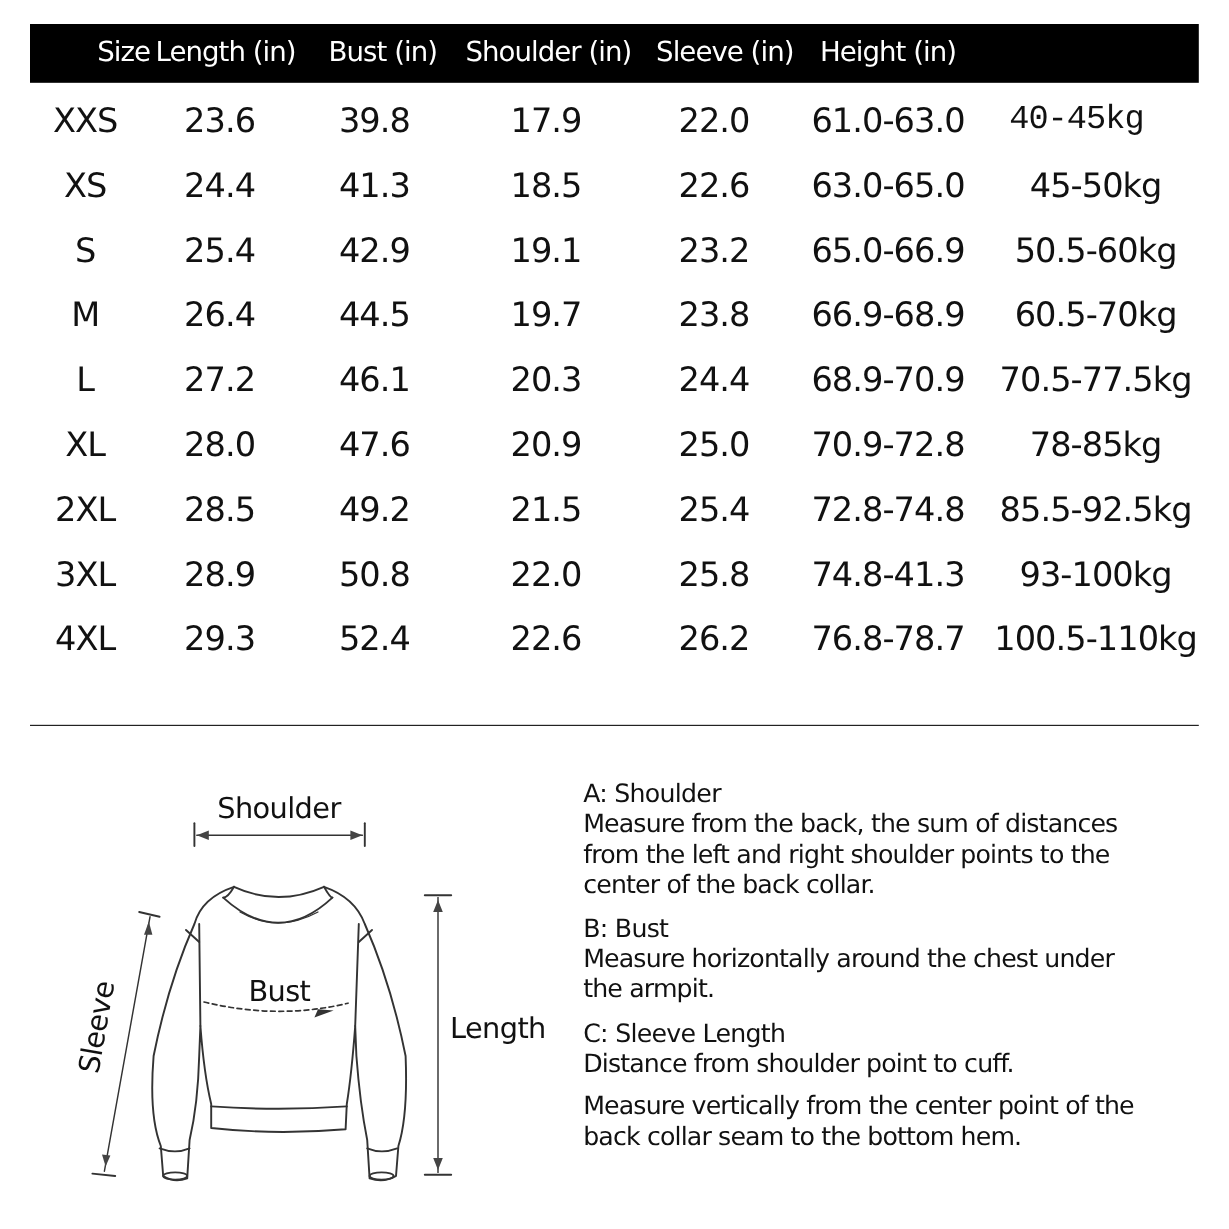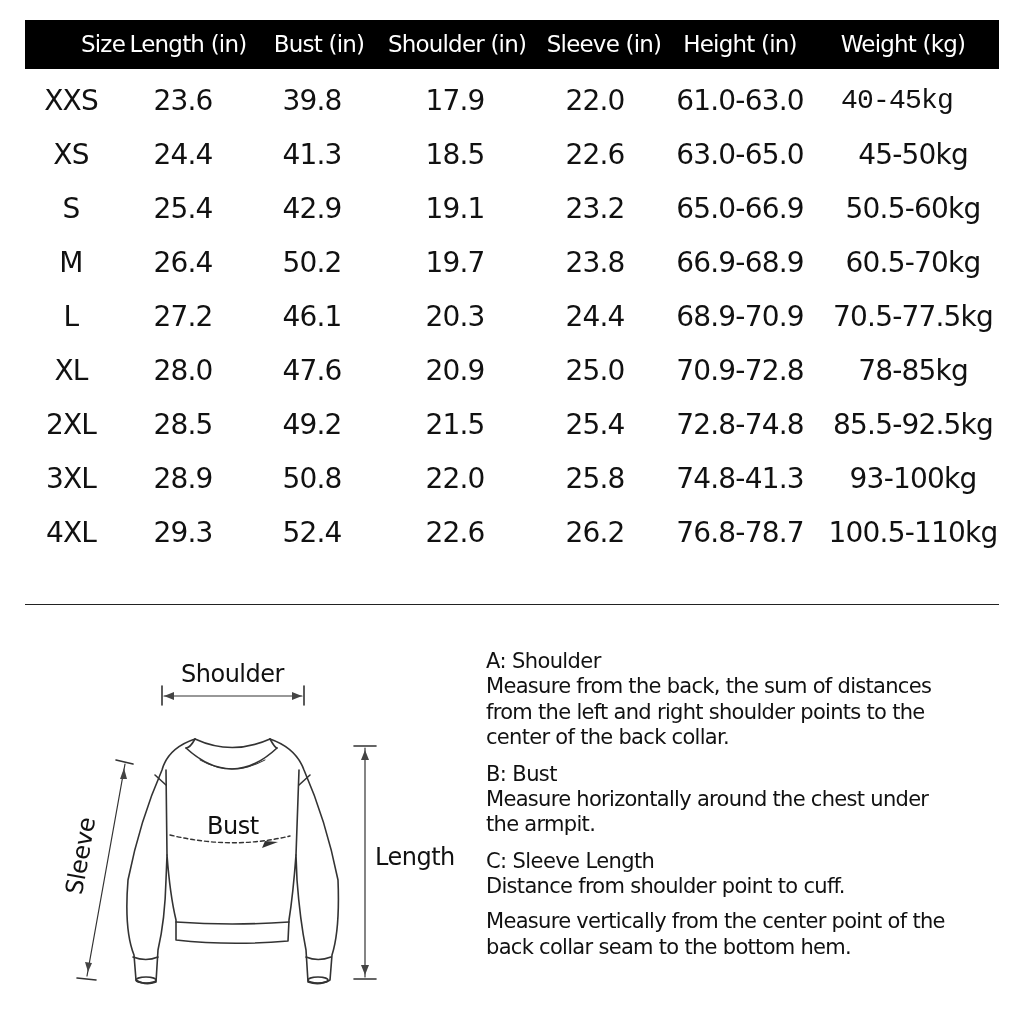--- a/index.html
+++ b/index.html
@@ -19,21 +19,20 @@
 </head>
 <body>
 
 <div class="header">
   <div class="hcell" style="left:0px;width:92px;padding-left:32px;">Size</div>
   <div class="hcell" style="left:234px;width:120px;">Bust (in)</div>
   <div class="hcell" style="left:92px;width:142px;">Length (in)</div>
   <div class="hcell" style="left:354px;width:156px;">Shoulder (in)</div>
   <div class="hcell" style="left:510px;width:138px;">Sleeve (in)</div>
   <div class="hcell" style="left:648px;width:134px;">Height (in)</div>
-  <div class="hcell" style="left:782px;width:192px;">Weight (kg)</div>
 </div>
 
 <div class="row" style="top:74px;">
   <div class="cell" style="left:25px;width:92px;">XXS</div>
   <div class="cell" style="left:117px;width:132px;">23.6</div>
   <div class="cell" style="left:249px;width:126px;">39.8</div>
   <div class="cell" style="left:375px;width:160px;">17.9</div>
   <div class="cell" style="left:535px;width:120px;">22.0</div>
   <div class="cell" style="left:665px;width:150px;">61.0-63.0</div>
   <div class="cell" style="left:799px;width:196px;font-family:Liberation Mono, monospace;">40-45kg</div>
@@ -52,21 +51,21 @@
   <div class="cell" style="left:117px;width:132px;">25.4</div>
   <div class="cell" style="left:249px;width:126px;">42.9</div>
   <div class="cell" style="left:375px;width:160px;">19.1</div>
   <div class="cell" style="left:535px;width:120px;">23.2</div>
   <div class="cell" style="left:665px;width:150px;">65.0-66.9</div>
   <div class="cell" style="left:815px;width:196px;">50.5-60kg</div>
 </div>
 <div class="row" style="top:236px;">
   <div class="cell" style="left:25px;width:92px;">M</div>
   <div class="cell" style="left:117px;width:132px;">26.4</div>
-  <div class="cell" style="left:249px;width:126px;">50.2</div>
+  <div class="cell" style="left:249px;width:126px;">44.5</div>
   <div class="cell" style="left:375px;width:160px;">19.7</div>
   <div class="cell" style="left:535px;width:120px;">23.8</div>
   <div class="cell" style="left:665px;width:150px;">66.9-68.9</div>
   <div class="cell" style="left:815px;width:196px;text-align:center;">60.5-70kg</div>
 </div>
 <div class="row" style="top:290px;">
   <div class="cell" style="left:25px;width:92px;">L</div>
   <div class="cell" style="left:117px;width:132px;">27.2</div>
   <div class="cell" style="left:249px;width:126px;">46.1</div>
   <div class="cell" style="left:375px;width:160px;">20.3</div>

